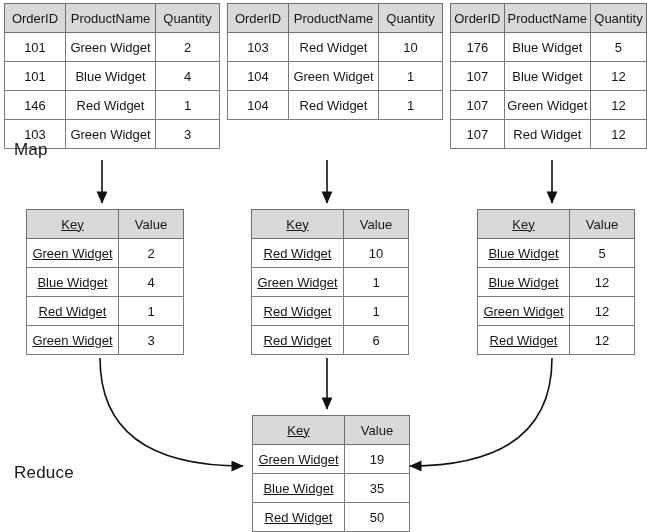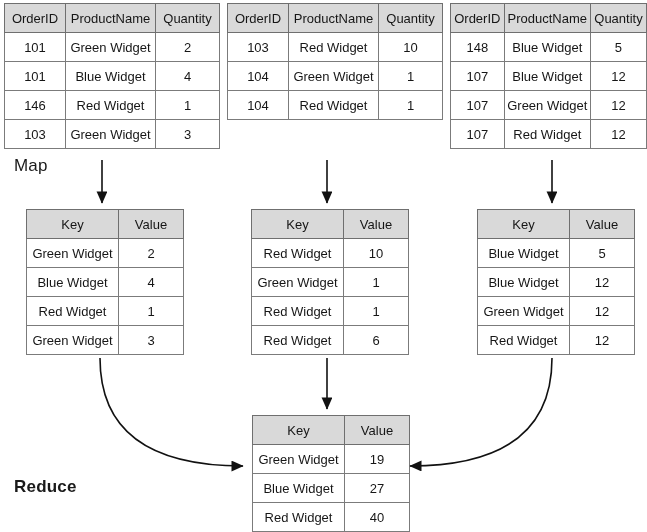--- a/index.html
+++ b/index.html
@@ -45,42 +45,42 @@
     font-size: 13px;
   }
   .tbl td {
     background: #ffffff;
   }
   
   .src-tbl th.c0, .src-tbl td.c0 { width: 56px; }
   .src-tbl th.c1, .src-tbl td.c1 { width: 85px; margin-left: 28px; }
   .src-tbl th.c2, .src-tbl td.c2 { width: 59px; }
   
-  .kv-tbl th.c0, .kv-tbl td.c0 { width: 87px; }
+  .kv-tbl th.c0, .kv-tbl td.c0 { width: 87px; text-decoration: underline; }
   .kv-tbl th.c1, .kv-tbl td.c1 { width: 60px; }
 
   #tbl-src-0 { left: 4px;   top: 3px; }
   #tbl-src-1 { left: 227px; top: 3px; }
   #tbl-src-2 { left: 450px; top: 3px; }
 
   #tbl-kv-0 { left: 26px;  top: 209px; }
   #tbl-kv-1 { left: 251px; top: 209px; }
   #tbl-kv-2 { left: 477px; top: 209px; }
 
   #tbl-reduce { left: 252px; top: 415px; }
 
   .stage-label {
     position: absolute;
     font-size: 17px;
     color: #1a1a1a;
     letter-spacing: 0.2px;
     white-space: nowrap;
   }
-  #label-map    { left: 14px; top: 156px; }
-  #label-reduce { left: 14px; top: 477px; font-weight: bold; }
+  #label-map    { left: 14px; top: 140px; }
+  #label-reduce { left: 14px; top: 463px; }
 
   svg.arrows {
     position: absolute;
     left: 0; top: 0;
     width: 647px;
     height: 532px;
     overflow: visible;
     pointer-events: none;
   }
 </style>
@@ -151,21 +151,21 @@
   <table class="tbl src-tbl" id="tbl-src-2">
     <thead>
       <tr>
         <th class="c0">OrderID</th>
         <th class="c1">ProductName</th>
         <th class="c2">Quantity</th>
       </tr>
     </thead>
     <tbody>
       <tr>
-        <td class="c0">148</td>
+        <td class="c0">176</td>
         <td class="c1">Blue Widget</td>
         <td class="c2">5</td>
       </tr>
       <tr>
         <td class="c0">107</td>
         <td class="c1">Blue Widget</td>
         <td class="c2">12</td>
       </tr>
       <tr>
         <td class="c0">107</td>
@@ -268,25 +268,25 @@
         <th class="c1">Value</th>
       </tr>
     </thead>
     <tbody>
       <tr>
         <td class="c0">Green Widget</td>
         <td class="c1">19</td>
       </tr>
       <tr>
         <td class="c0">Blue Widget</td>
-        <td class="c1">27</td>
-      </tr>
-      <tr>
-        <td class="c0">Red Widget</td>
-        <td class="c1">40</td>
+        <td class="c1">35</td>
+      </tr>
+      <tr>
+        <td class="c0">Red Widget</td>
+        <td class="c1">50</td>
       </tr>
     </tbody>
   </table>
 
   <div class="stage-label" id="label-map">Map</div>
   <div class="stage-label" id="label-reduce">Reduce</div>
 
   <svg class="arrows" viewBox="0 0 647 532">
     <defs>
       <marker id="ah" markerWidth="9" markerHeight="9" refX="7.2" refY="3.4" orient="auto" markerUnits="strokeWidth">

